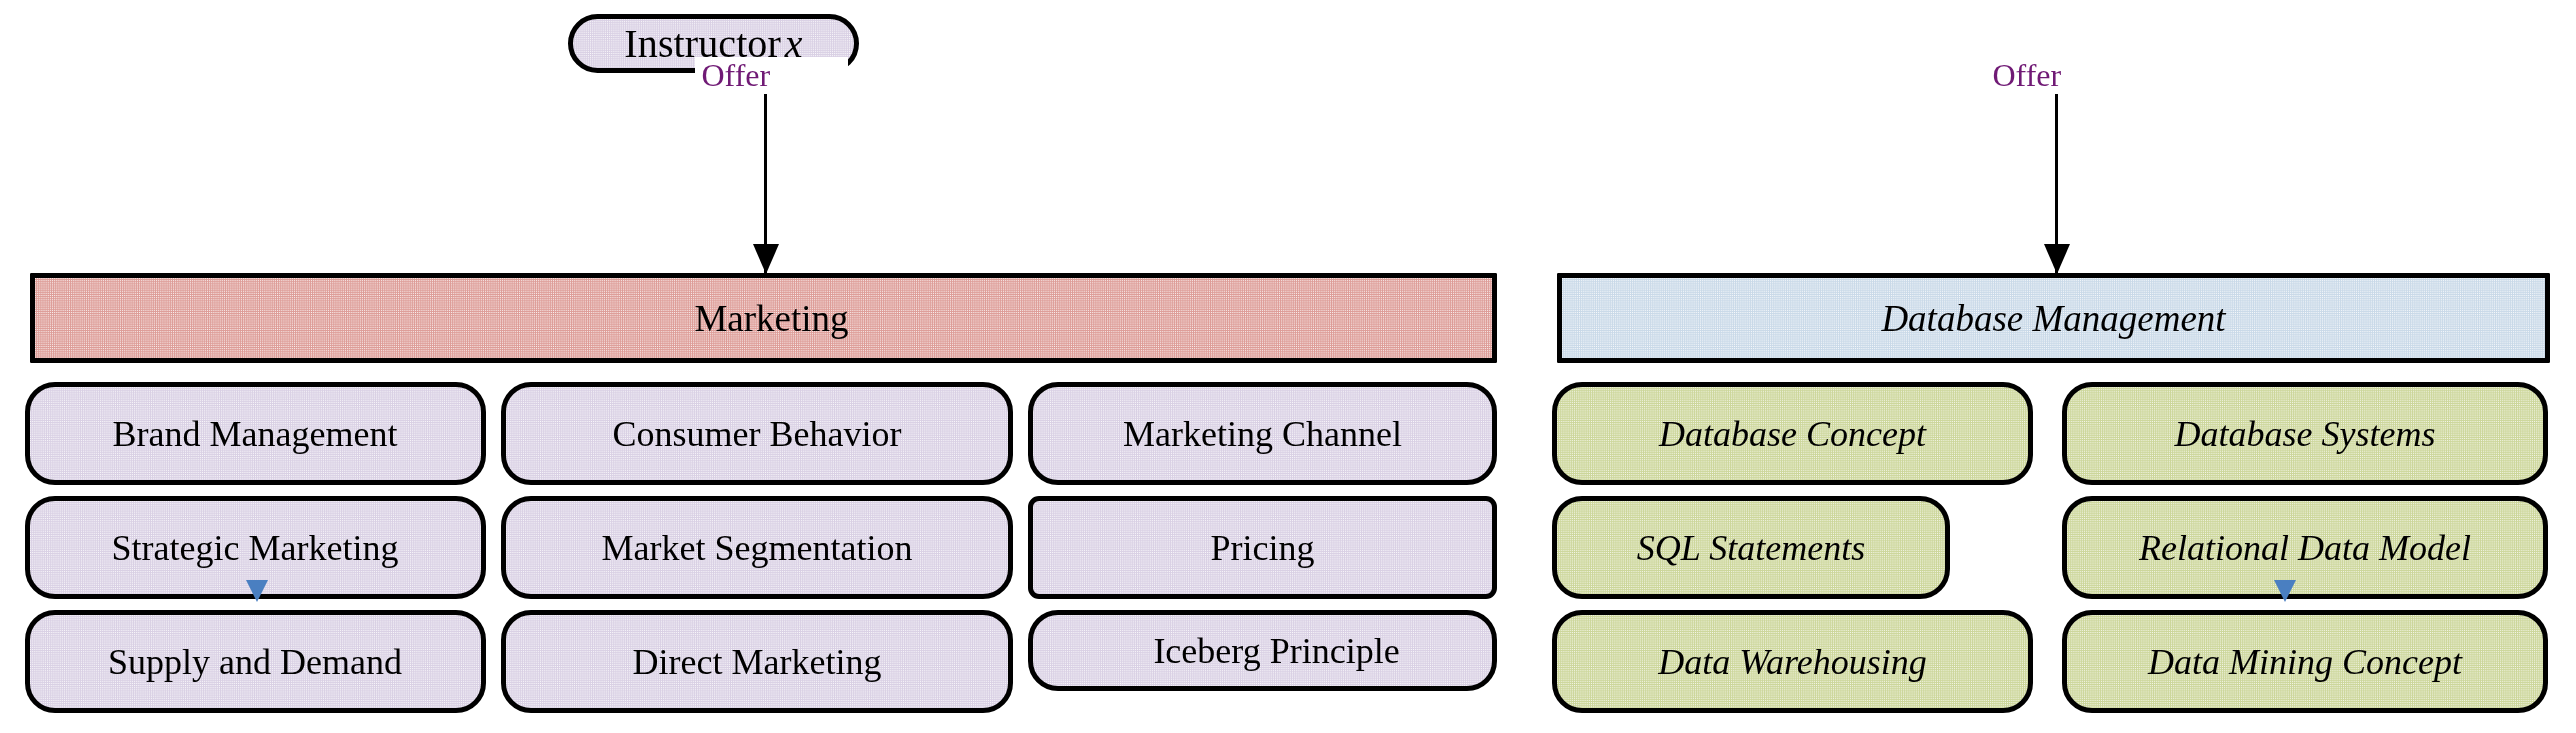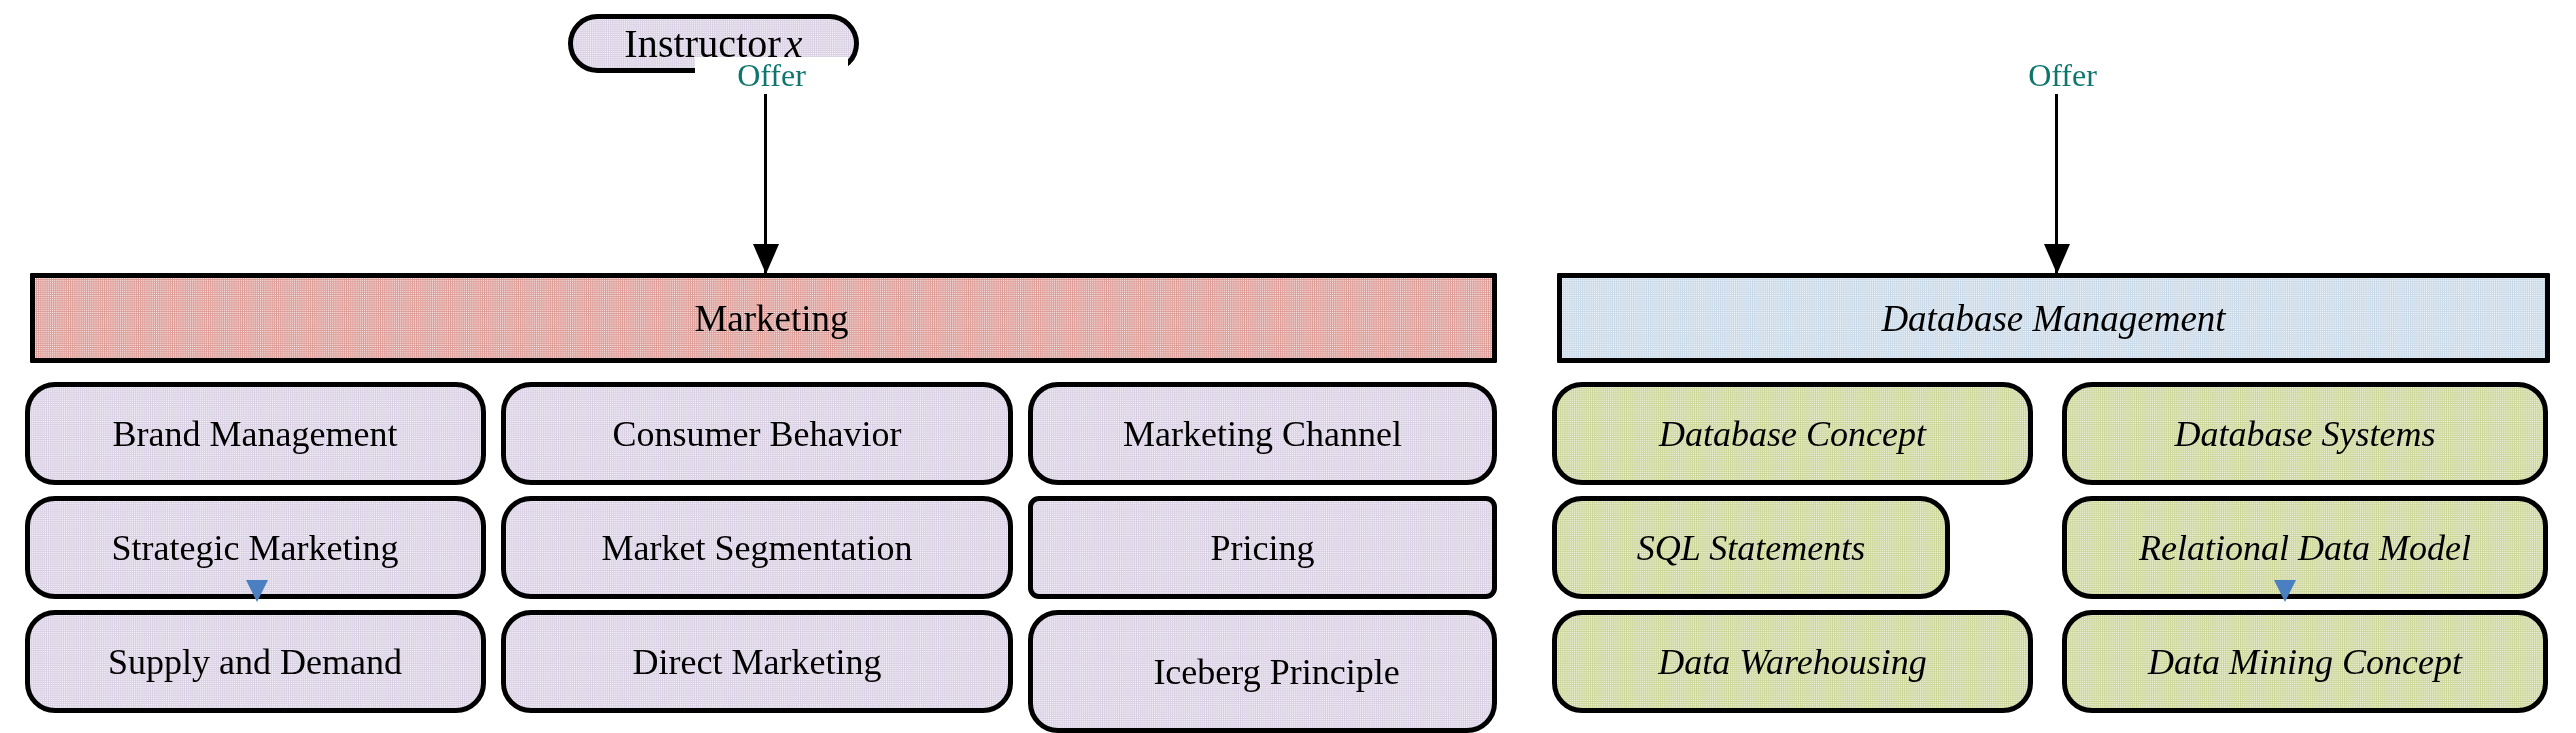--- a/index.html
+++ b/index.html
@@ -113,25 +113,25 @@
     position: absolute;
     width: 0;
     height: 0;
     border-left: 13.6px solid transparent;
     border-right: 13.6px solid transparent;
     border-top: 30px solid #000000;
   }
   .conn-label {
     position: absolute;
     font-size: 32px;
-    color: #0f766e;
+    color: #701a75;
     background: #ffffff;
     padding: 0 6.5px;
     white-space: nowrap;
-    text-align: center;
+    text-align: left;
   }
 
   
   .marker-triangle {
     position: absolute;
     width: 0;
     height: 0;
     border-left: 11px solid transparent;
     border-right: 11px solid transparent;
     border-top: 22px solid #4a7fc1;
@@ -176,21 +176,21 @@
   <div class="node course fill-purple" style="left:1028px;top:496px; width:469px; height:103px;border-radius:11px;">
     <span class="course-label t-upright">Pricing</span>
   </div>
 
   <div class="node course fill-purple" style="left:24.5px;  top:610px; width:461px; height:103px;">
     <span class="course-label t-upright">Supply and Demand</span>
   </div>
   <div class="node course fill-purple" style="left:501px; top:610px; width:512px; height:103px;">
     <span class="course-label t-upright">Direct Marketing</span>
   </div>
-  <div class="node course fill-purple" style="left:1028px;top:610px; width:469px; height:123px;padding-left:28px;">
+  <div class="node course fill-purple" style="left:1028px;top:610px; width:469px; height:81px;padding-left:28px;">
     <span class="course-label t-upright">Iceberg Principle</span>
   </div>
 
   <div class="marker-triangle" style="left:246px; top:580px;"></div>
 
 
   <div class="connector" style="left:0; top:0; width:0; height:0;">
     <div class="conn-line" style="left:2055px; top:75px; height:198px;"></div>
     <div class="conn-label" style="left:1986px; top:57px; width:140px;">Offer</div>
     <div class="conn-arrow" style="left:2044px; top:244px;"></div>

